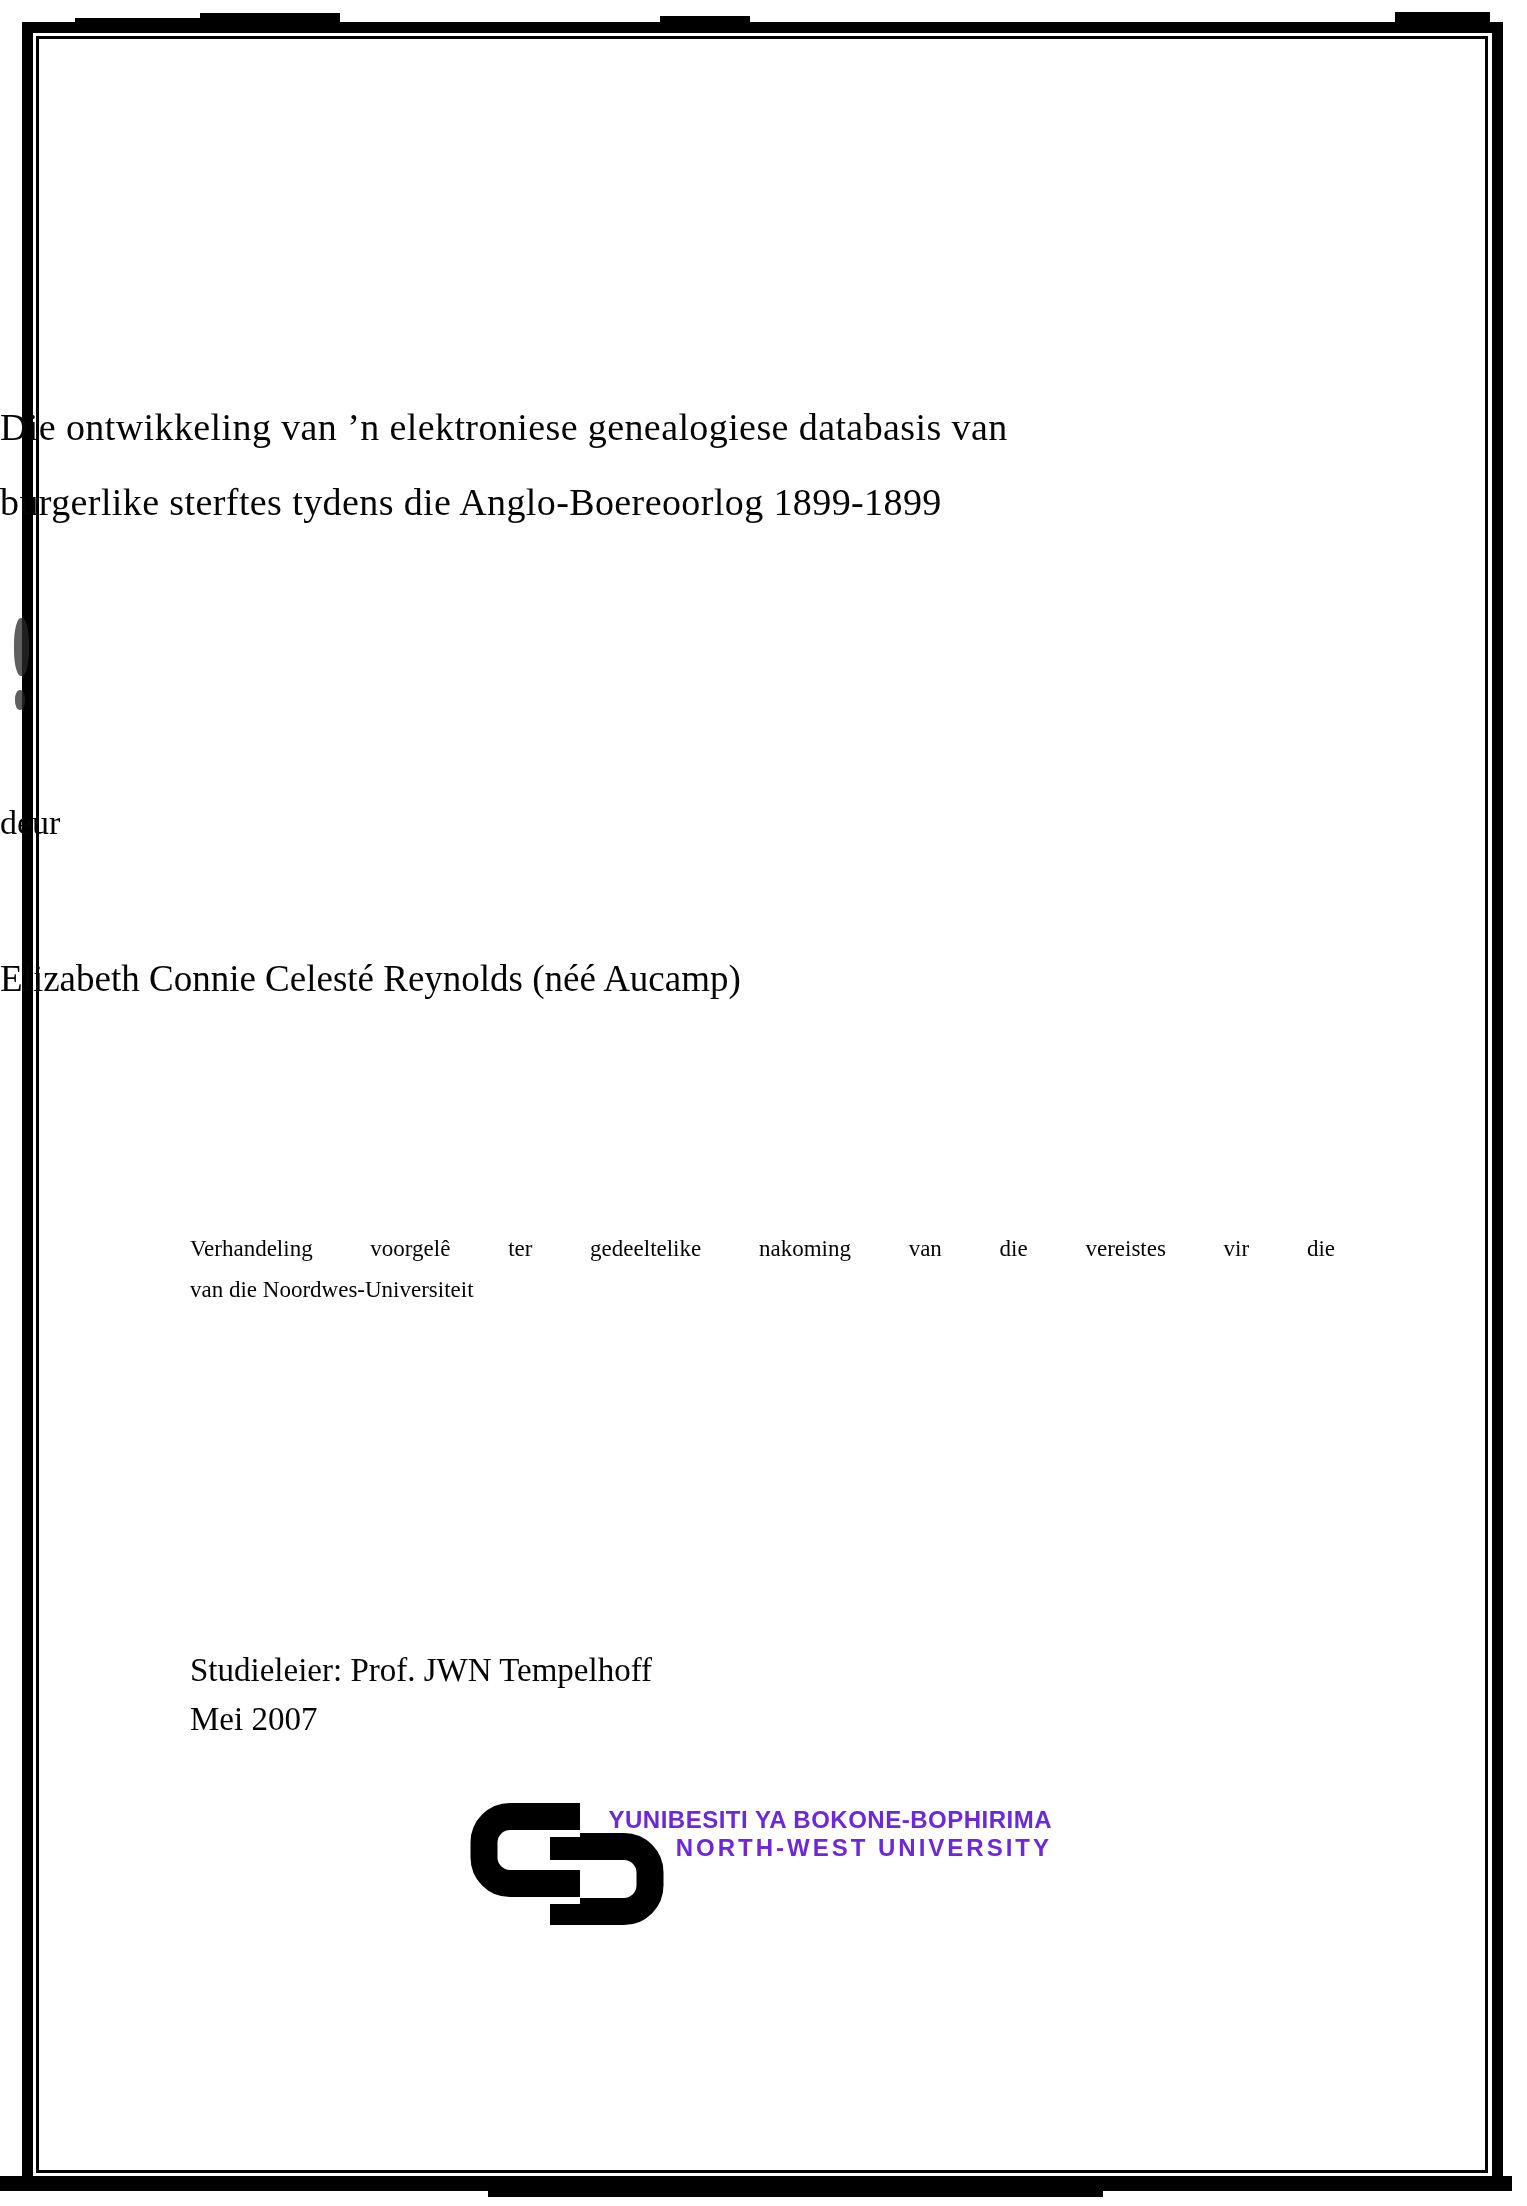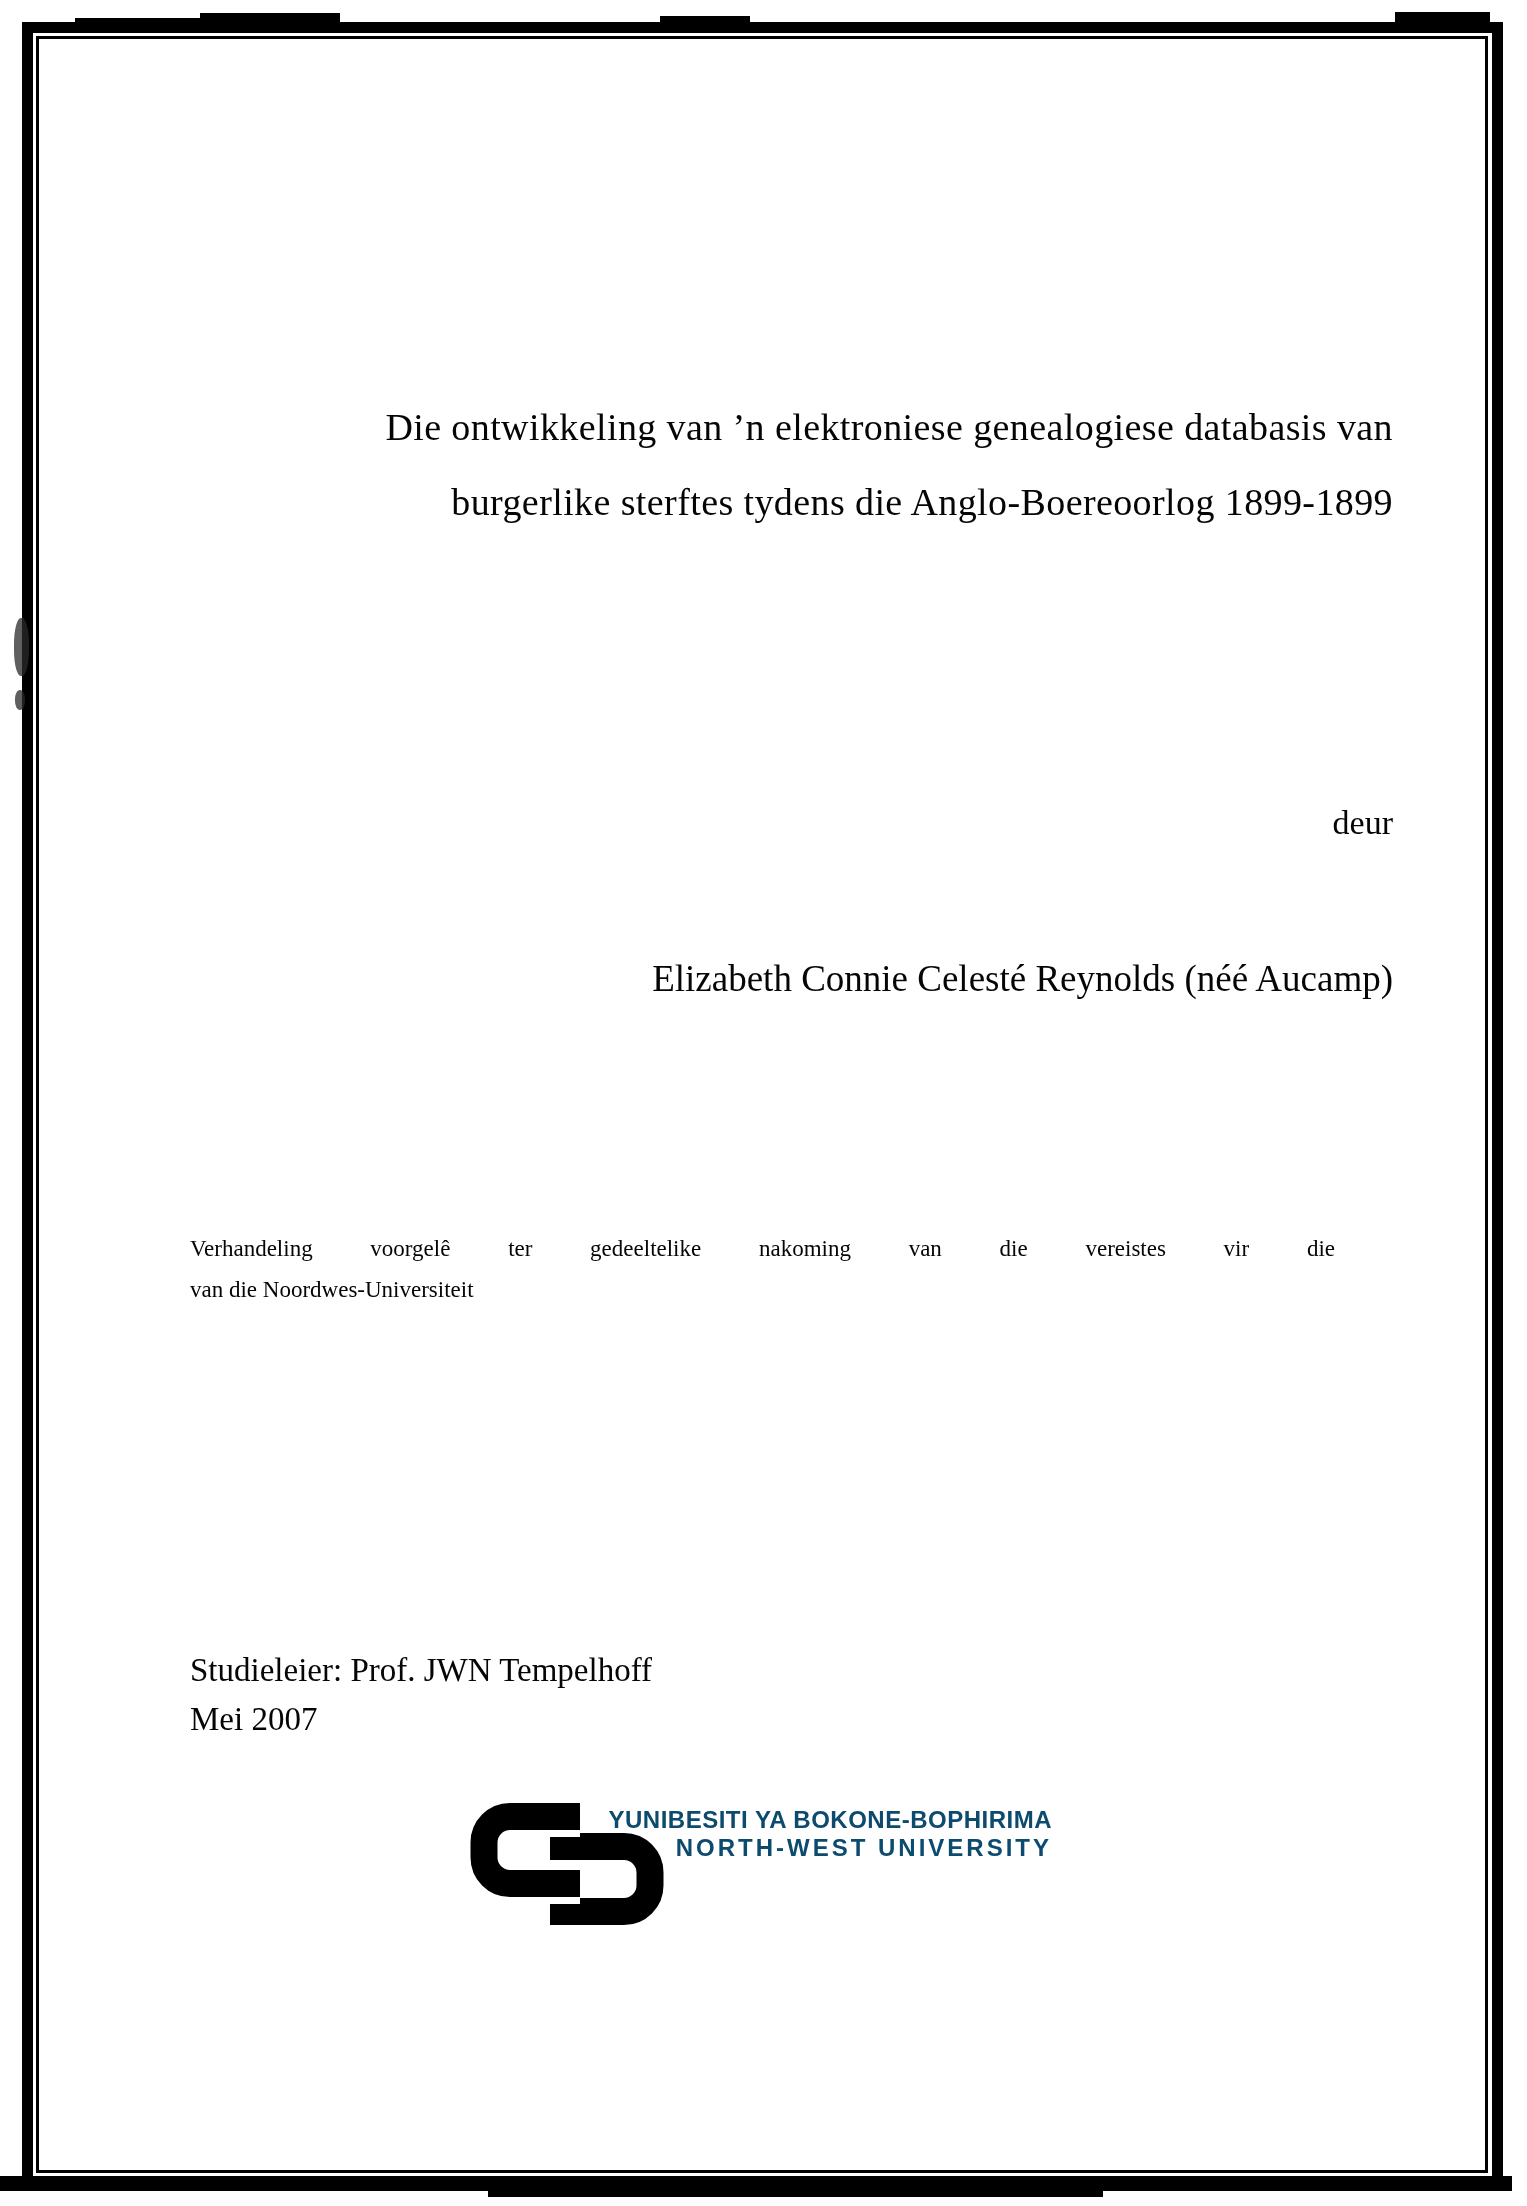--- a/index.html
+++ b/index.html
@@ -31,21 +31,21 @@
   .smudge {
     position: absolute;
     background: #2a2a2a;
     opacity: 0.75;
     border-radius: 45%;
   }
   
   .center-line {
     position: absolute;
     left: 0; width: 1393px;
-    text-align: right;
+    text-align: left;
     white-space: nowrap;
     line-height: 1.15;
   }
   .title-line { font-size: 38px; letter-spacing: 0.4px; }
   .byline { font-size: 34px; }
   .author { font-size: 37px; }
   .degree-statement {
     position: absolute;
     left: 190px; top: 1229px;
     width: 1145px;
@@ -61,21 +61,21 @@
   
   .logo-mark { position: absolute; left: 450px; top: 1790px; }
   .logo-text {
     position: absolute;
     left: 560px; top: 1806px;
     width: 492px;
     text-align: right;
     font-family: "Liberation Sans", "DejaVu Sans", sans-serif;
     font-weight: 700;
     font-size: 24px;
-    color: #0c4a6e;
+    color: #6d28d9;
     white-space: nowrap;
   }
   .logo-text > div { line-height: 28px; }
   .logo-text .lt1 { letter-spacing: 0.5px; }
   .logo-text .lt2 { letter-spacing: 3px; text-align: right; }
   .logo-text .lt3 { letter-spacing: 3.2px; }
 </style>
 </head>
 <body>
 

